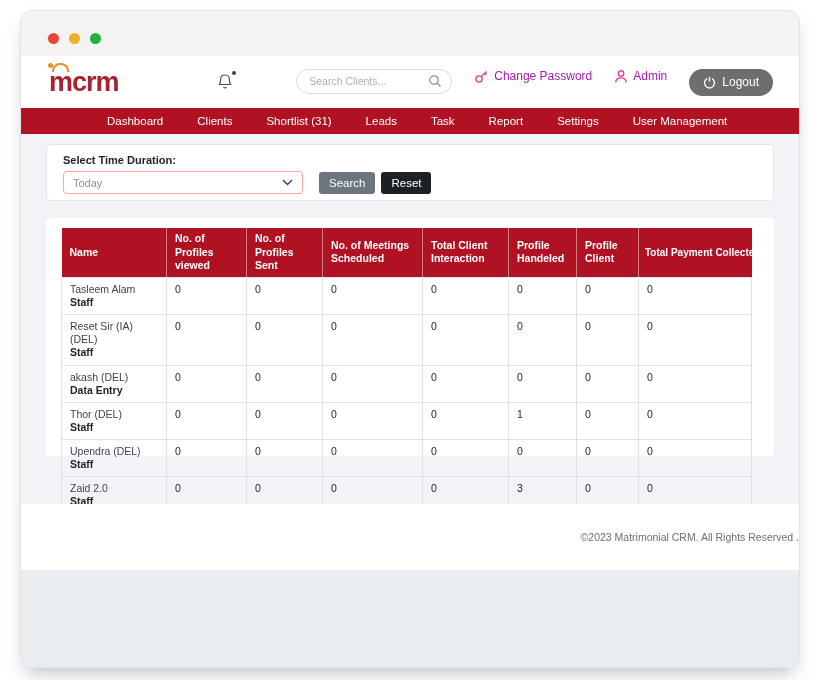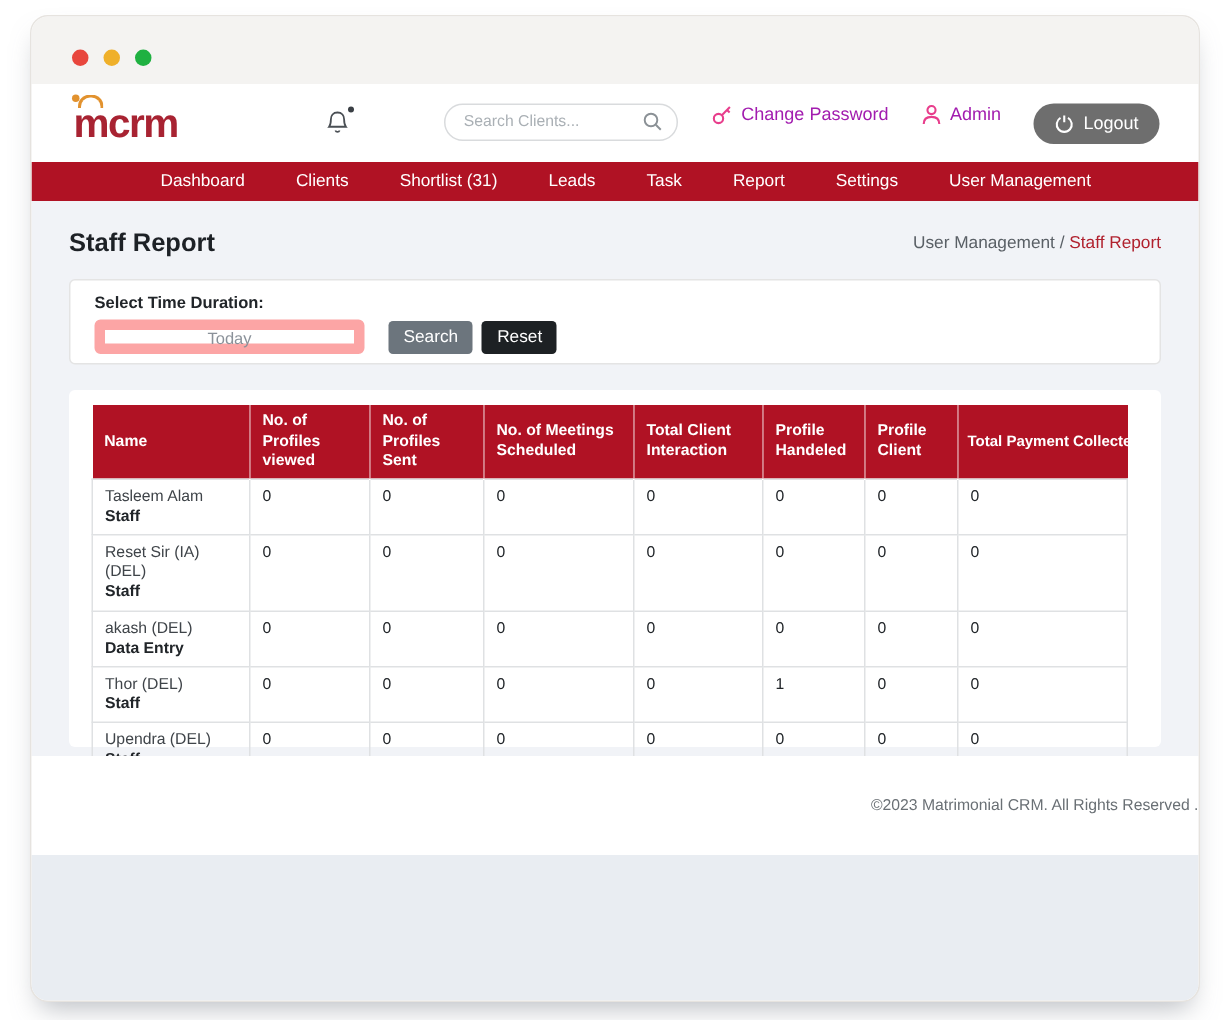--- a/index.html
+++ b/index.html
@@ -50,22 +50,22 @@
   .content{flex:0 0 auto;height:370px;background:var(--content-bg);padding:0 25px;}
   .titlerow{display:flex;align-items:center;justify-content:space-between;padding-top:13px;height:42px;}
   .pagetitle{font-size:17px;font-weight:bold;color:#1d2126;}
   .breadcrumb{font-size:11.5px;color:#5a6066;}
   .breadcrumb .parent{cursor:pointer;}
   .breadcrumb .current{color:var(--breadcrumb-red);}
   .filtercard{margin-top:10px;background:#fff;border:1px solid #e4e4e4;border-radius:4px;
     height:57px;padding:9px 16px;}
   .filterlabel{font-size:11px;font-weight:bold;color:#212529;display:block;}
   .filterrow{display:flex;align-items:center;margin-top:5px;}
-  .fakeselect{width:180px;height:23px;border:7px solid #fca5a5;border-radius:4px;background:#fff;
-    display:flex;align-items:center;justify-content:space-between;padding:0 9px;cursor:pointer;flex-direction:column;}
+  .fakeselect{width:240px;height:23px;border:1px solid #fca5a5;border-radius:4px;background:#fff;
+    display:flex;align-items:center;justify-content:space-between;padding:0 9px;cursor:pointer;}
   .fakeselect .selval{font-size:11px;color:#8a9199;}
   .btn{border:none;border-radius:3px;color:#fff;font-size:11.5px;height:22px;padding:0 10px;
     cursor:pointer;font-family:"Liberation Sans","DejaVu Sans",sans-serif;}
   .btn.search{background:var(--button-gray);margin-left:16px;}
   .btn.reset{background:var(--button-dark);margin-left:6px;}
   
   .tablecard{margin-top:17px;background:#fff;border-radius:4px;padding:10px 15px 13px;height:238px;}
   table.report{border-collapse:collapse;width:690px;table-layout:fixed;}
   table.report th{background:var(--brand-red);color:#fff;font-size:10.5px;font-weight:bold;
     text-align:left;vertical-align:middle;padding:4px 8px;height:33px;line-height:1.3;
@@ -145,26 +145,20 @@
     <span class="navitem">Shortlist (31)</span>
     <span class="navitem">Leads</span>
     <span class="navitem">Task</span>
     <span class="navitem">Report</span>
     <span class="navitem">Settings</span>
     <span class="navitem">User Management</span>
   </nav>
 
   <div class="content">
 
-    <div class="titlerow">
-      <h1 class="pagetitle">Staff Report</h1>
-      <div class="breadcrumb">
-        <span class="parent">User Management</span><span> / </span><span class="current">Staff Report</span>
-      </div>
-    </div>
 
     <div class="filtercard">
       <span class="filterlabel">Select Time Duration:</span>
       <div class="filterrow">
         <div class="fakeselect">
           <span class="selval">Today</span>
           <svg width="11" height="7" viewBox="0 0 11 7">
             <polyline points="1,1 5.5,5.5 10,1" fill="none" stroke="#3a3f44" stroke-width="1.4"></polyline>
           </svg>
         </div>

